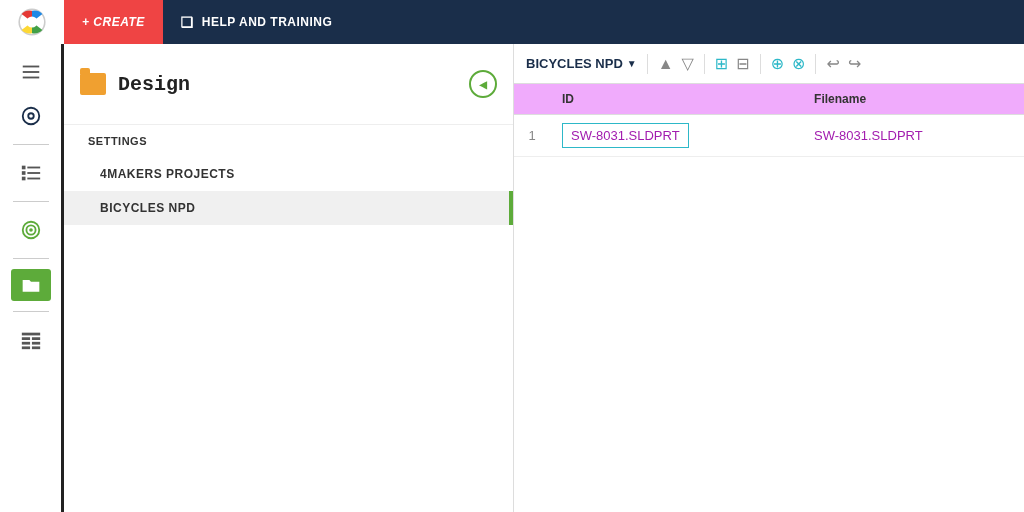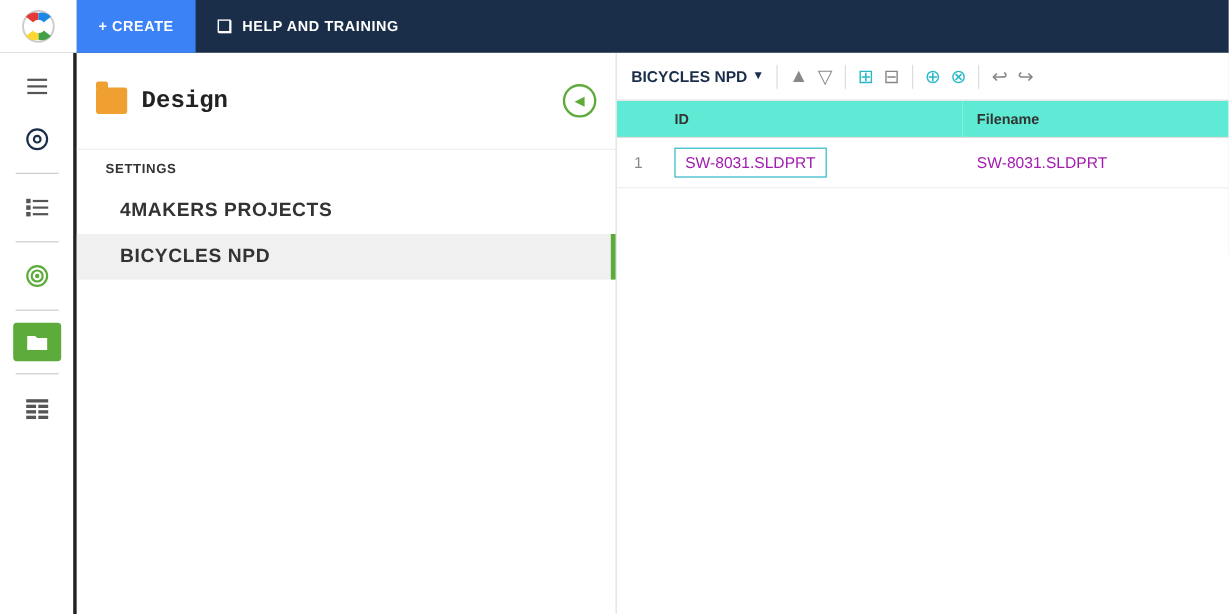--- a/index.html
+++ b/index.html
@@ -28,34 +28,35 @@
       display: flex;
       align-items: center;
       justify-content: center;
       flex-shrink: 0;
     }
     .logo-svg {
       width: 32px;
       height: 32px;
     }
     .create-btn {
-      background: #3b82f6;
+      background: #ef4444;
       color: #fff;
       font-size: 12px;
       font-weight: bold;
       padding: 0 18px;
       height: 44px;
       display: flex;
       align-items: center;
       gap: 6px;
       cursor: pointer;
       letter-spacing: 0.5px;
       text-transform: uppercase;
       border: none;
       outline: none;
+      font-style: italic;
     }
     .help-btn {
       color: #fff;
       font-size: 12px;
       font-weight: bold;
       padding: 0 18px;
       height: 44px;
       display: flex;
       align-items: center;
       gap: 8px;
@@ -171,21 +172,21 @@
       padding: 10px 24px;
       font-size: 11px;
       font-weight: bold;
       color: #333;
       letter-spacing: 0.5px;
       text-transform: uppercase;
       cursor: pointer;
     }
     .nav-sub-item {
       padding: 10px 36px;
-      font-size: 16px;
+      font-size: 12px;
       font-weight: bold;
       color: #333;
       letter-spacing: 0.5px;
       text-transform: uppercase;
       cursor: pointer;
     }
     .nav-sub-item.active {
       background: #f0f0f0;
       border-right: 4px solid #5dab3a;
     }
@@ -241,21 +242,21 @@
       overflow: auto;
       background: #fff;
       margin: 0;
     }
     table {
       width: 100%;
       border-collapse: collapse;
       font-size: 13px;
     }
     thead tr {
-      background: #5eead4;
+      background: #f0abfc;
       border-bottom: 1px solid #ddd;
     }
     thead th {
       padding: 8px 12px;
       text-align: left;
       font-weight: bold;
       color: #333;
       font-size: 12px;
     }
     tbody tr {

